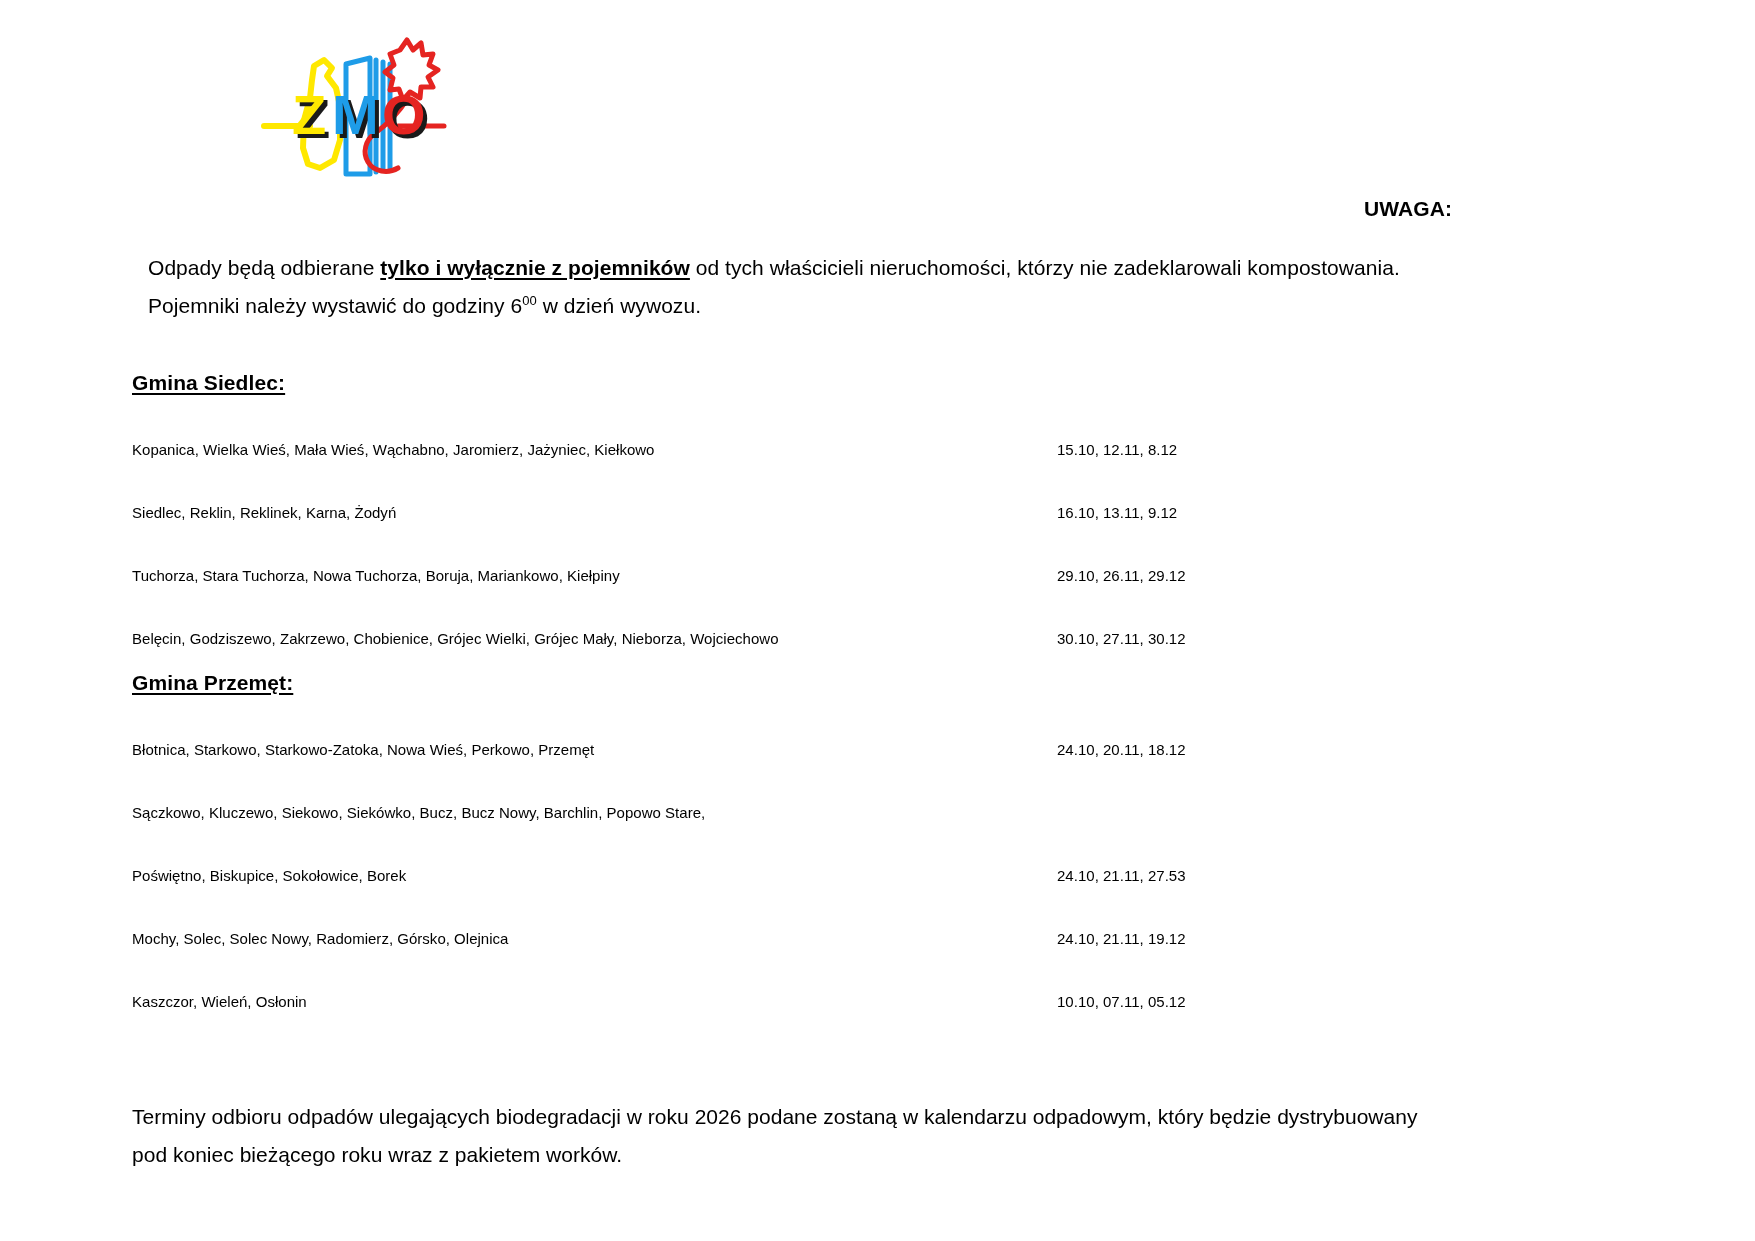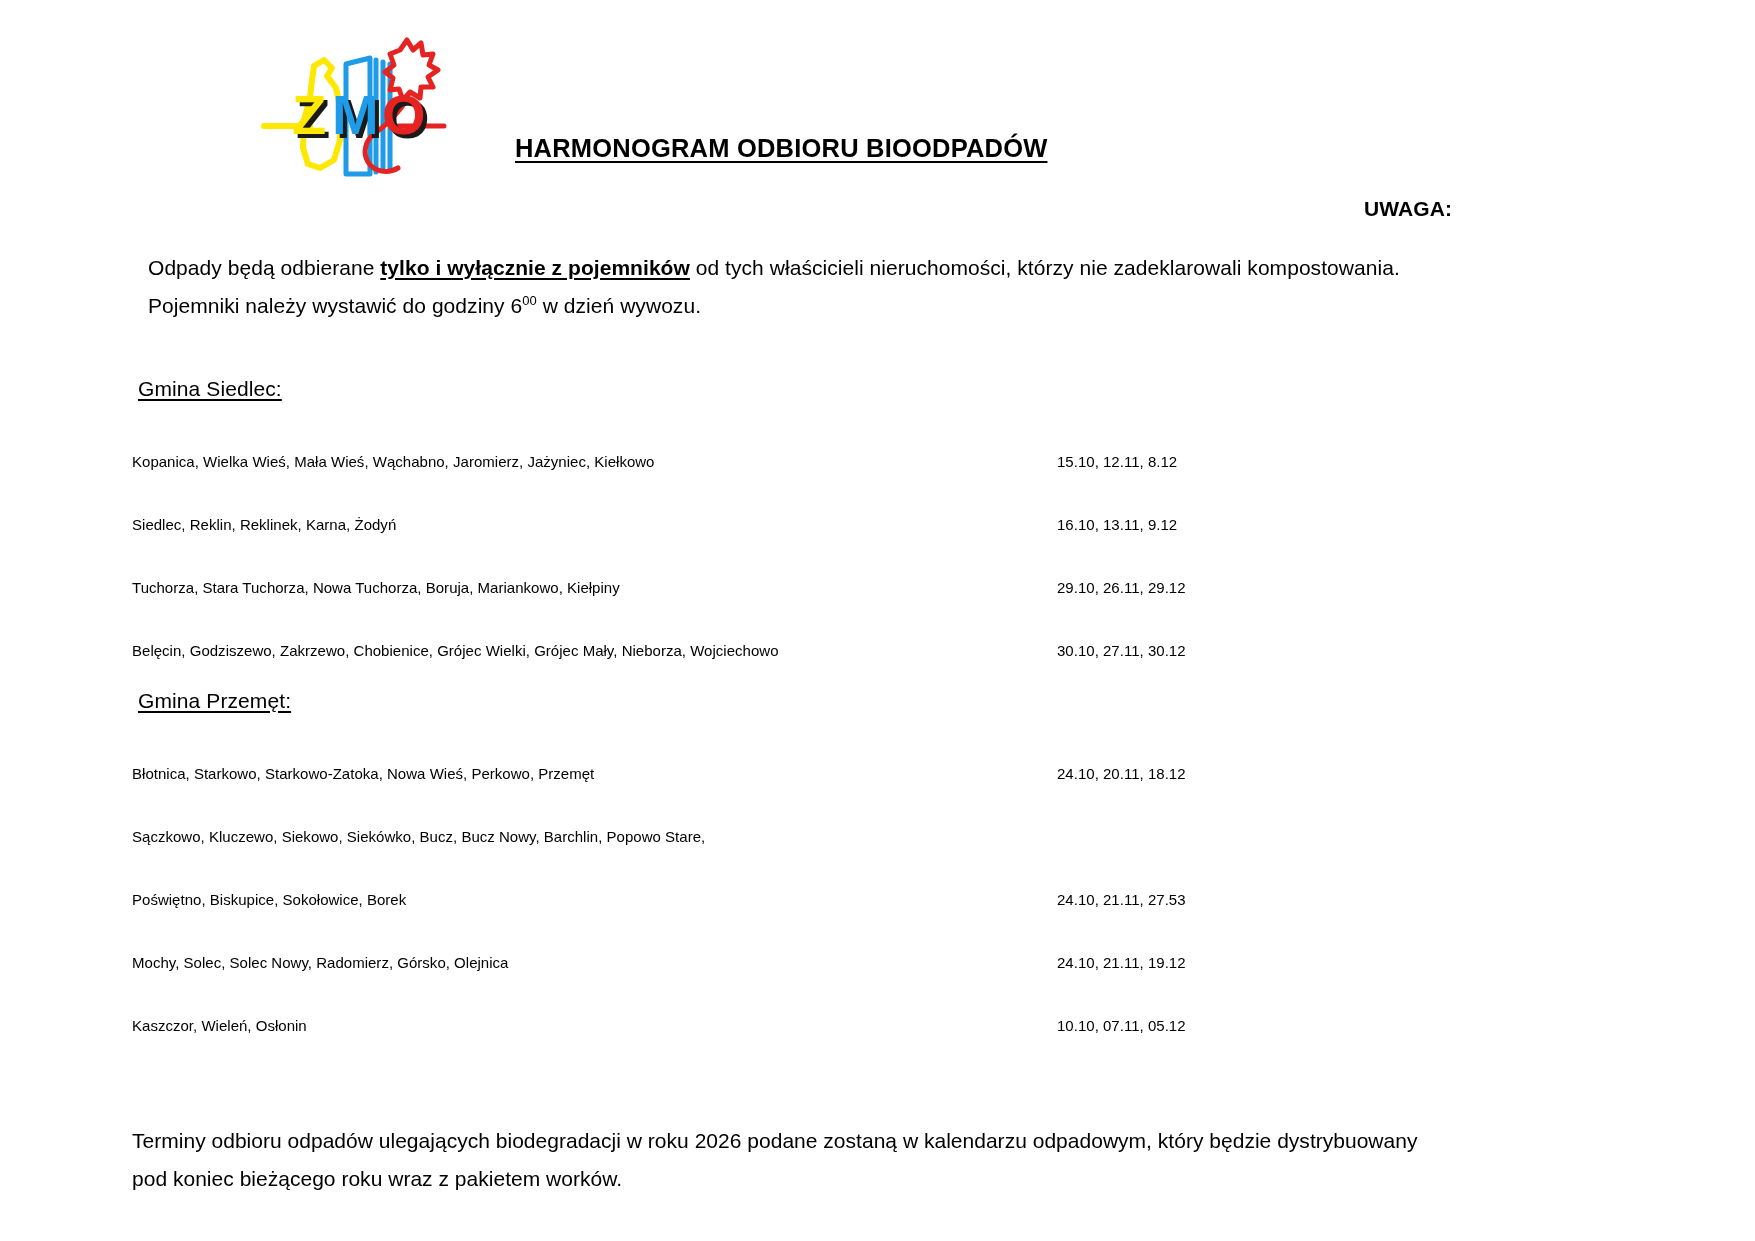--- a/index.html
+++ b/index.html
@@ -72,24 +72,24 @@
     text-underline-offset: 3px;
   }
   .para sup {
     font-size: 0.62em;
     vertical-align: super;
     line-height: 0;
   }
 
   .section-head {
     font-size: 21px;
-    font-weight: normal;
+    font-weight: bold;
     text-decoration: underline;
     text-underline-offset: 3px;
-    margin: 6px;
+    margin: 0;
     letter-spacing: .1px;
   }
 
   
   .rows { width: 100%; }
   .row {
     display: flex;
     align-items: baseline;
     font-size: 15px;
     letter-spacing: .02px;
@@ -145,21 +145,20 @@
       </g>
 
       <g font-family="'Liberation Sans', sans-serif" font-size="56" font-weight="bold">
         <text x="44" y="106" fill="#FFE800">Z</text>
         <text x="84" y="106" fill="#1E9CE8">M</text>
         <text x="134" y="106" fill="#E52421">O</text>
       </g>
     </svg>
   </div>
 
-  <div class="doc-title">HARMONOGRAM ODBIORU BIOODPADÓW</div>
 
   <div class="body-area">
 
     <p class="notice-label">UWAGA:</p>
 
     <p class="para"><span>Odpady będą odbierane </span><span class="strong-ul">tylko i wyłącznie z pojemników</span><span> od tych właścicieli nieruchomości, którzy nie zadeklarowali kompostowania. Pojemniki należy wystawić do godziny 6</span><sup>00</sup><span> w dzień wywozu.</span></p>
 
     <div class="spacer-30"></div>
 
     <p class="section-head">Gmina Siedlec:</p>

